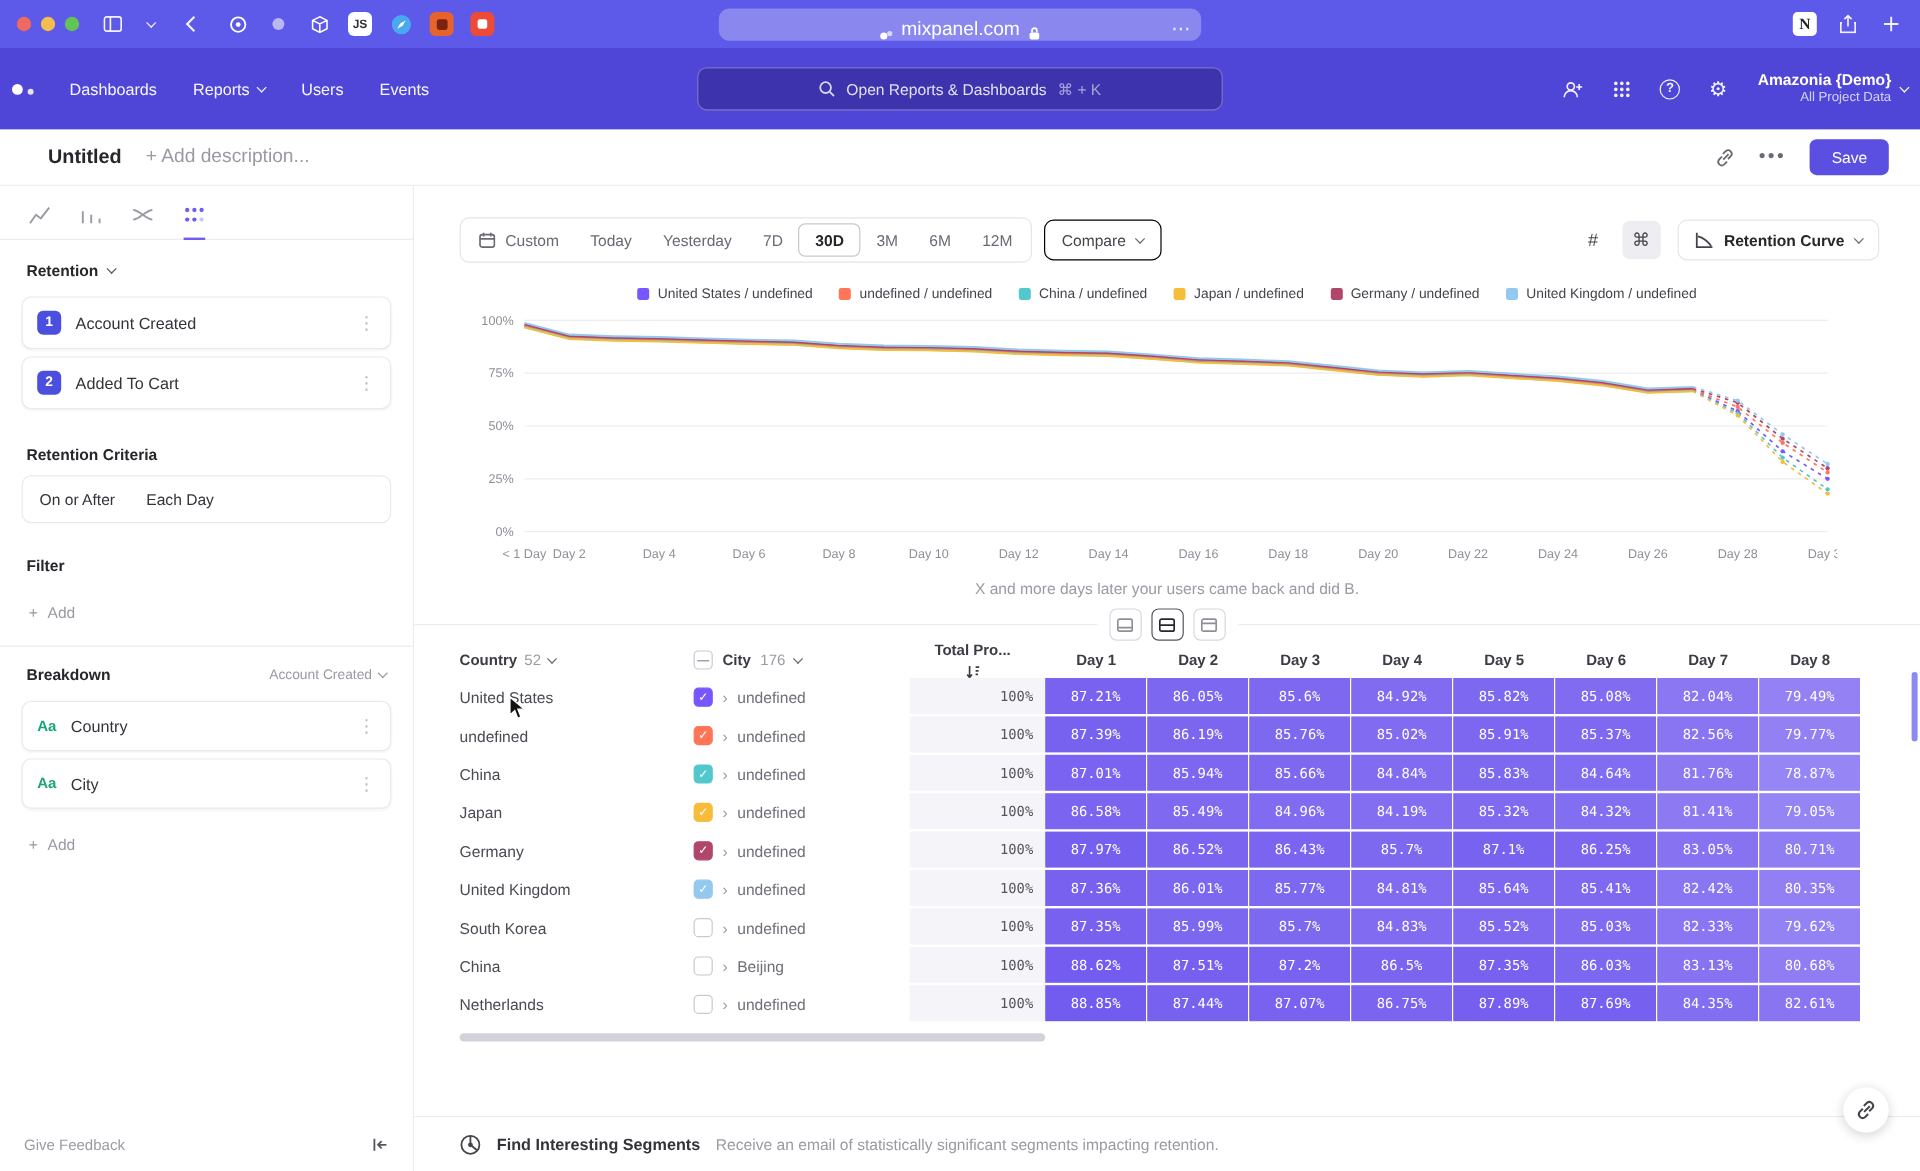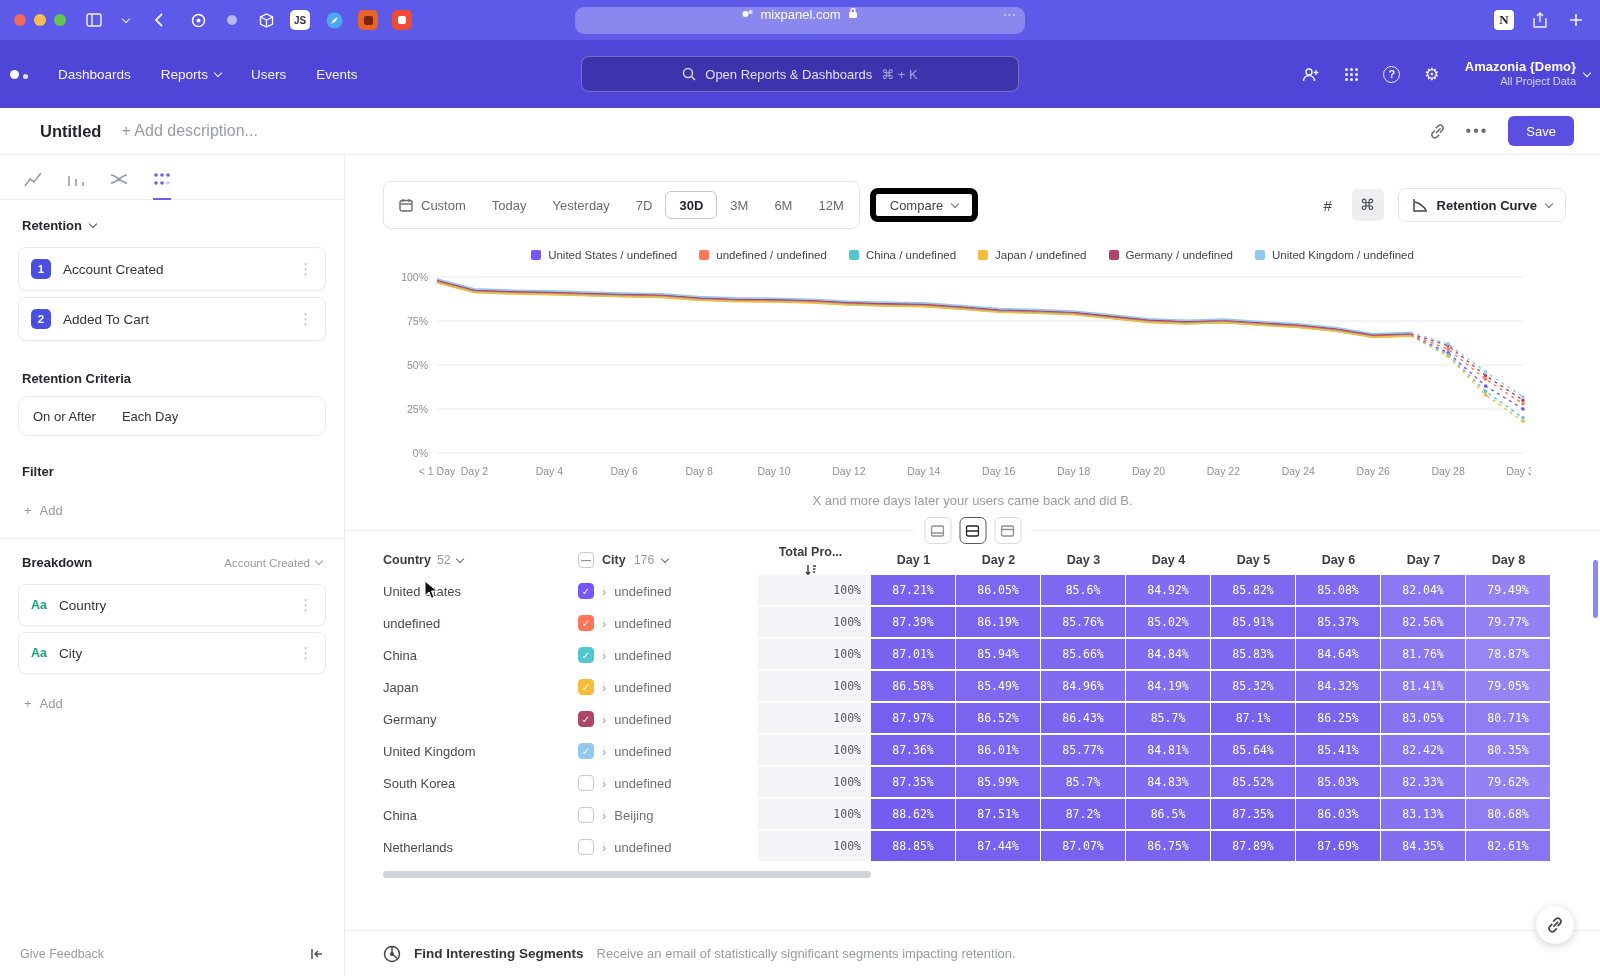--- a/index.html
+++ b/index.html
@@ -13,23 +13,23 @@
 
   
   .chrome { position:absolute; top:0; left:0; right:0; height:40px; background:#5d59e9;
     display:flex; align-items:center; padding:0 14px; gap:12px; color:#fff; }
   .traffic { display:flex; gap:8px; margin-right:6px; }
   .tl { width:12px; height:12px; border-radius:50%; }
   .tl.red{background:#ee6a5f}.tl.yellow{background:#f5bd4f}.tl.green{background:#61c554}
   .chrome-ic { width:20px; height:20px; display:grid; place-items:center; opacity:.92; }
   .favs { display:flex; gap:14px; align-items:center; margin-left:8px; }
   .fav { width:20px; height:20px; border-radius:5px; display:grid; place-items:center; font-size:10px; font-weight:700; }
-  .addr { position:absolute; left:50%; transform:translateX(-50%); width:450px; height:27px;
-    background:rgba(255,255,255,.28); border-radius:9px; display:flex; align-items:flex-start;
-    justify-content:center; gap:7px; font-size:13px; color:#fff; }
+  .addr { position:absolute; left:50%; transform:translateX(-50%); width:402px; height:27px;
+    background:rgba(255,255,255,.28); border-radius:9px; display:flex; align-items:flex-end;
+    justify-content:center; gap:7px; font-size:16px; color:#fff; }
   .addr .more { position:absolute; right:8px; opacity:.85; letter-spacing:1px; }
   .chrome-right { margin-left:auto; display:flex; gap:16px; align-items:center; }
   .nbox { width:20px; height:20px; background:#fff; border-radius:4px; color:#26262b;
     font-family:"Liberation Serif", serif; font-weight:700; font-size:13px; display:grid; place-items:center; }
 
   
   .appbar { position:absolute; top:40px; left:0; right:0; height:68px; background:#4f46d8;
     display:flex; align-items:center; padding:0 10px; color:#fff; }
   .logo { display:flex; align-items:flex-end; gap:4px; margin-right:30px; }
   .logo .d1{width:9px;height:9px;border-radius:50%;background:#fff}
@@ -85,24 +85,24 @@
   .bd-head .h { font-weight:700; color:#26262b; }
   .bd-head .ctx { margin-left:auto; color:#9a9aa3; font-size:11.5px; display:flex; gap:6px; align-items:center; }
   .aa { color:#1aa47b; font-weight:700; font-size:12.5px; }
   .side-foot { position:absolute; bottom:0; left:0; right:0; height:44px; display:flex; align-items:center;
     padding:0 20px; color:#9a9aa3; font-size:12.5px; }
   .collapse { margin-left:auto; color:#55555e; }
 
   
   .main { position:absolute; left:345px; top:155px; right:0; bottom:0; overflow:hidden; background:#fff; }
   .toolbar { display:flex; align-items:center; margin:26px 34px 0 38px; }
-  .range-group { display:flex; align-items:center; border:1px solid #e4e4ea; border-radius:8px; height:48px; padding:0 2px; }
+  .range-group { display:flex; align-items:center; border:1px solid #e4e4ea; border-radius:8px; height:38px; padding:0 2px; }
   .range-item { padding:0 13px; height:28px; display:flex; align-items:center; gap:8px; font-size:13px; color:#6a6a73; }
   .range-item.selected { border:1.5px solid #c7c7d2; border-radius:6px; color:#26262b; font-weight:700; }
-  .compare-btn { margin-left:10px; border:6px solid #000000; border-radius:8px; height:34px; padding:0 14px;
+  .compare-btn { margin-left:10px; border:1px solid #000000; border-radius:8px; height:34px; padding:0 14px;
     display:flex; align-items:center; gap:9px; font-size:13px; color:#44444c; }
   .toolbar-right { margin-left:auto; display:flex; gap:8px; align-items:center; }
   .icon-btn { width:32px; height:32px; border-radius:6px; display:grid; place-items:center; color:#44444c; font-size:15px; }
   .icon-btn.active { background:#ededf2; }
   .view-dd { border:1px solid #e4e4ea; border-radius:8px; height:34px; padding:0 13px; display:flex;
     align-items:center; gap:9px; font-size:13px; color:#26262b; font-weight:600; margin-left:6px; }
   .legend { display:flex; justify-content:center; gap:22px; margin-top:20px; font-size:11.5px; color:#44444c; }
   .legend-item { display:flex; align-items:center; gap:7px; }
   .sw { width:10px; height:10px; border-radius:2px; display:inline-block; }
   .chart-wrap { margin:4px 40px 0 46px; }

